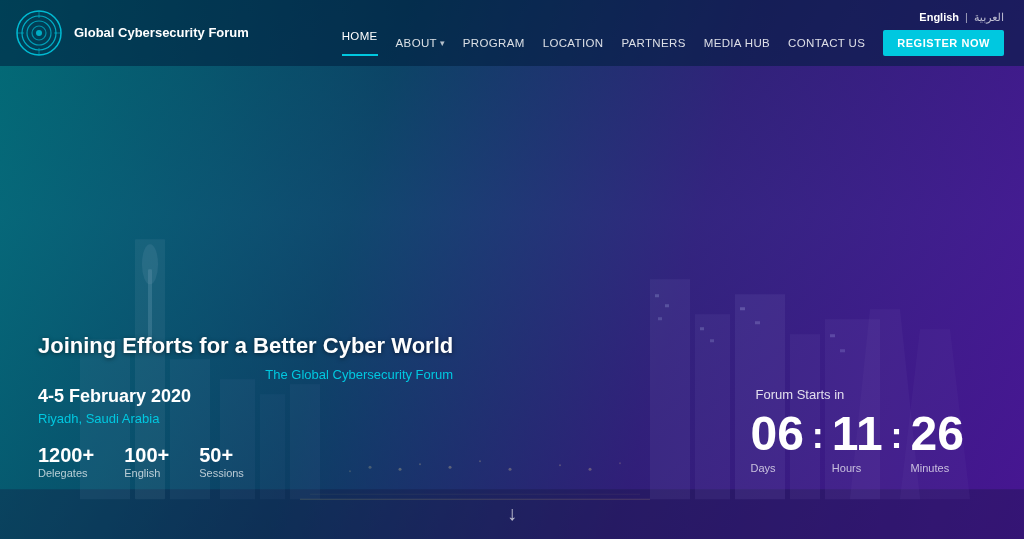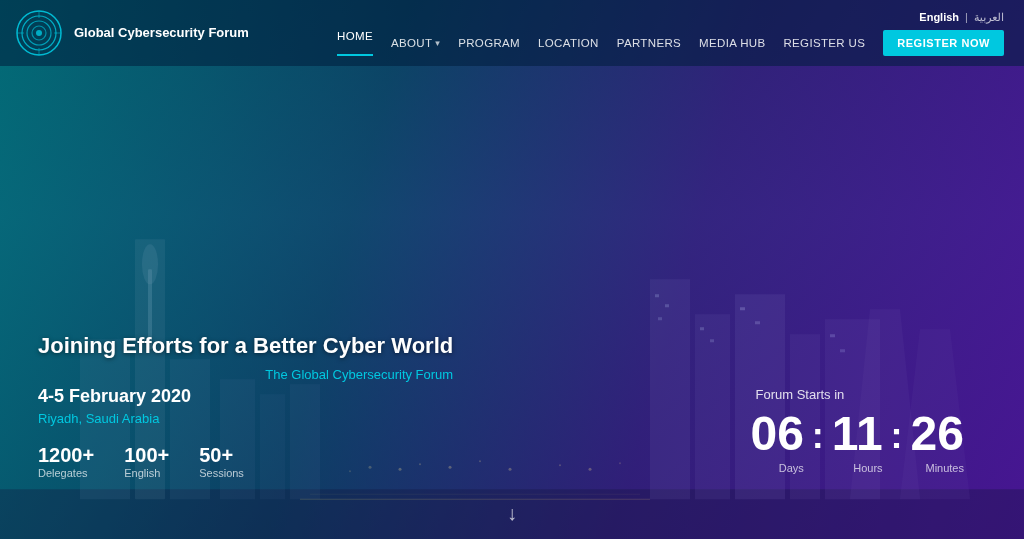--- a/index.html
+++ b/index.html
@@ -225,21 +225,21 @@
 
     .countdown-timer {
       display: flex;
       align-items: center;
       gap: 8px;
     }
 
     .timer-unit {
       display: flex;
       flex-direction: column;
-      align-items: flex-end;
+      align-items: flex-start;
     }
 
     .timer-number {
       font-size: 48px;
       font-weight: bold;
       line-height: 1;
       color: white;
     }
 
     .timer-label {
@@ -349,21 +349,21 @@
       <div class="nav-links">
         <a class="nav-link active">HOME</a>
         <a class="nav-link nav-link-dropdown">
           <span>ABOUT</span>
           <span class="chevron-down">▾</span>
         </a>
         <a class="nav-link">PROGRAM</a>
         <a class="nav-link">LOCATION</a>
         <a class="nav-link">PARTNERS</a>
         <a class="nav-link">MEDIA HUB</a>
-        <a class="nav-link">REGISTER US</a>
+        <a class="nav-link">CONTACT US</a>
         <button class="btn-register">REGISTER NOW</button>
       </div>
     </div>
   </nav>
 
   <div class="hero-content">
     <div class="hero-title">Joining Efforts for a Better Cyber World</div>
     <div class="hero-subtitle">The Global Cybersecurity Forum</div>
     <div class="hero-date">4-5 February 2020</div>
     <div class="hero-location">Riyadh, Saudi Arabia</div>

